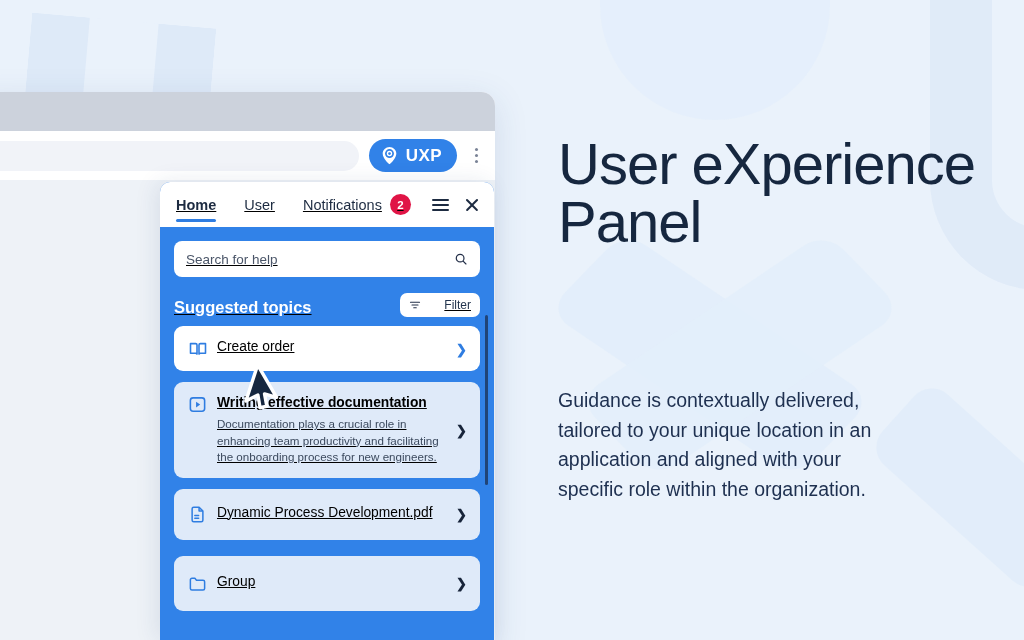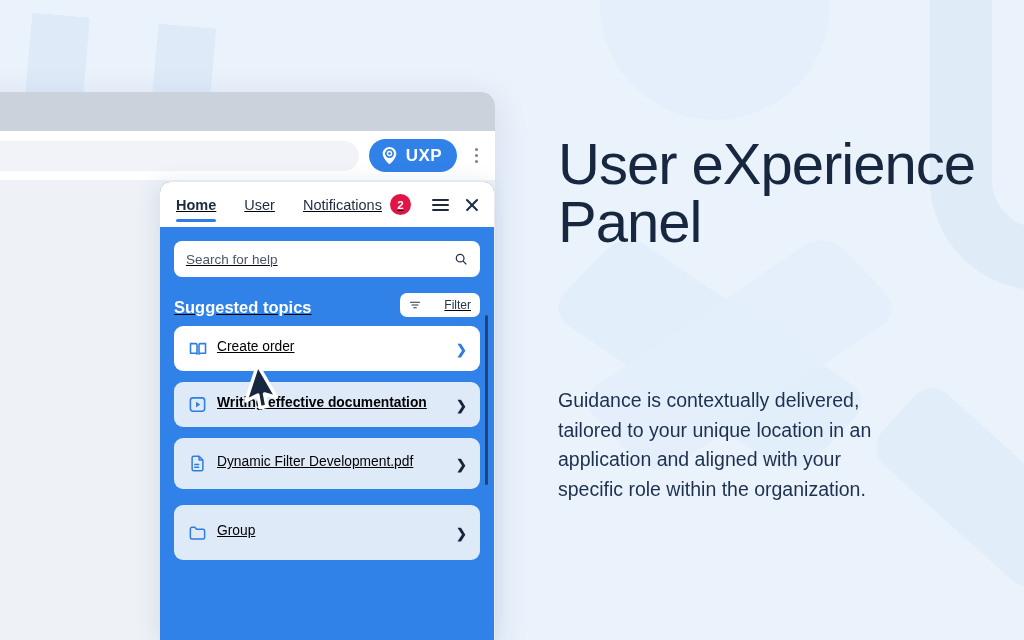--- a/index.html
+++ b/index.html
@@ -243,35 +243,36 @@
 
       <div class="card tint">
         <span class="ic">
           <svg width="19" height="19" viewBox="0 0 24 24" fill="none" stroke="#2f7de1" stroke-width="2">
             <rect x="3" y="3.6" width="18" height="17" rx="3.4"></rect>
             <path d="M10.2 8.4l5.2 3.7-5.2 3.7z" fill="#2f7de1" stroke="none"></path>
           </svg>
         </span>
         <div class="body">
           <div class="title">Writing effective documentation</div>
+          <div class="desc">Documentation plays a crucial role in enhancing team productivity and facilitating the onboarding process for new engineers.</div>
         </div>
         <span class="chev dark">❯</span>
       </div>
 
       <div class="card tint" style="padding-top:15px;padding-bottom:15px;">
         <span class="ic">
           <svg width="19" height="19" viewBox="0 0 24 24" fill="none" stroke="#2f7de1" stroke-width="1.9" stroke-linejoin="round">
             <path d="M14 2.8H7.2c-1.1 0-2 .9-2 2v14.4c0 1.1.9 2 2 2h9.6c1.1 0 2-.9 2-2V7.6z"></path>
             <path d="M14 2.8v4.8h4.8"></path>
             <line x1="8.6" y1="13.2" x2="13.4" y2="13.2" stroke-linecap="round"></line>
             <line x1="8.6" y1="16.6" x2="13.4" y2="16.6" stroke-linecap="round"></line>
           </svg>
         </span>
         <div class="body">
-          <div class="title reg">Dynamic Filter Development.pdf</div>
+          <div class="title reg">Dynamic Process Development.pdf</div>
         </div>
         <span class="chev dark">❯</span>
       </div>
 
       <div class="card tint" style="padding-top:17px;padding-bottom:17px;margin-top:16px;">
         <span class="ic">
           <svg width="19" height="19" viewBox="0 0 24 24" fill="none" stroke="#2f7de1" stroke-width="1.9" stroke-linejoin="round">
             <path d="M3 7.4a2 2 0 0 1 2-2h3.7l2 2.4H19a2 2 0 0 1 2 2v8.4a2 2 0 0 1-2 2H5a2 2 0 0 1-2-2z"></path>
           </svg>
         </span>

